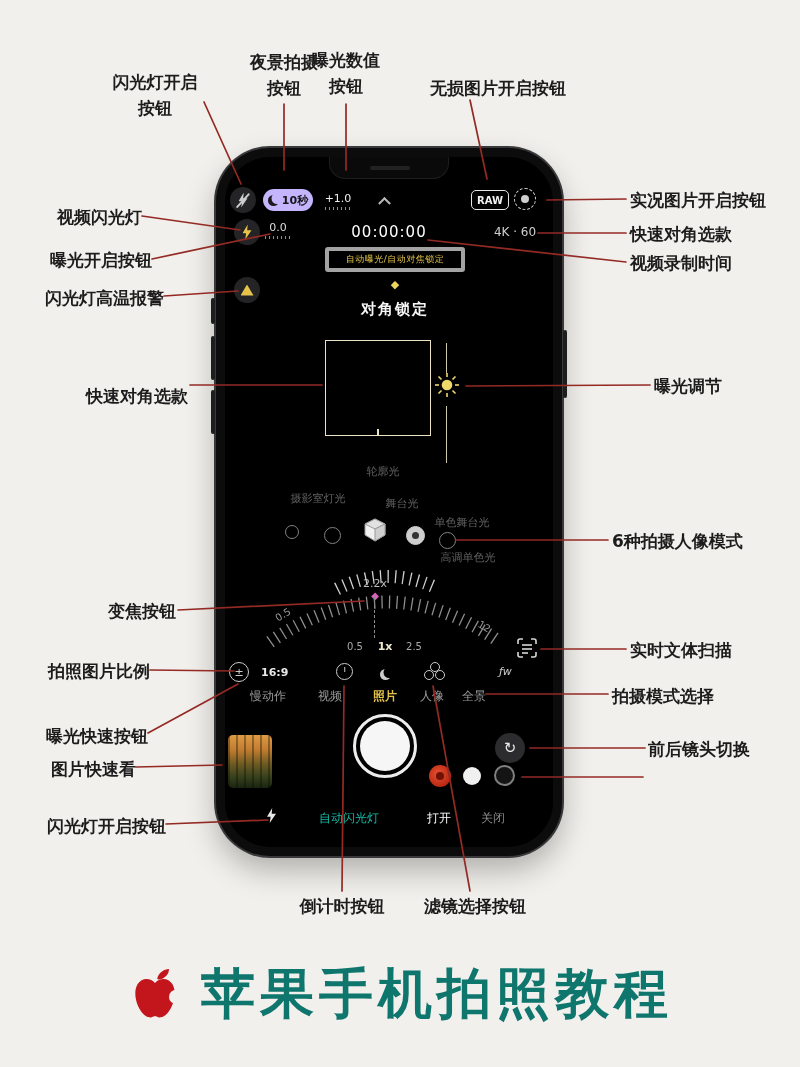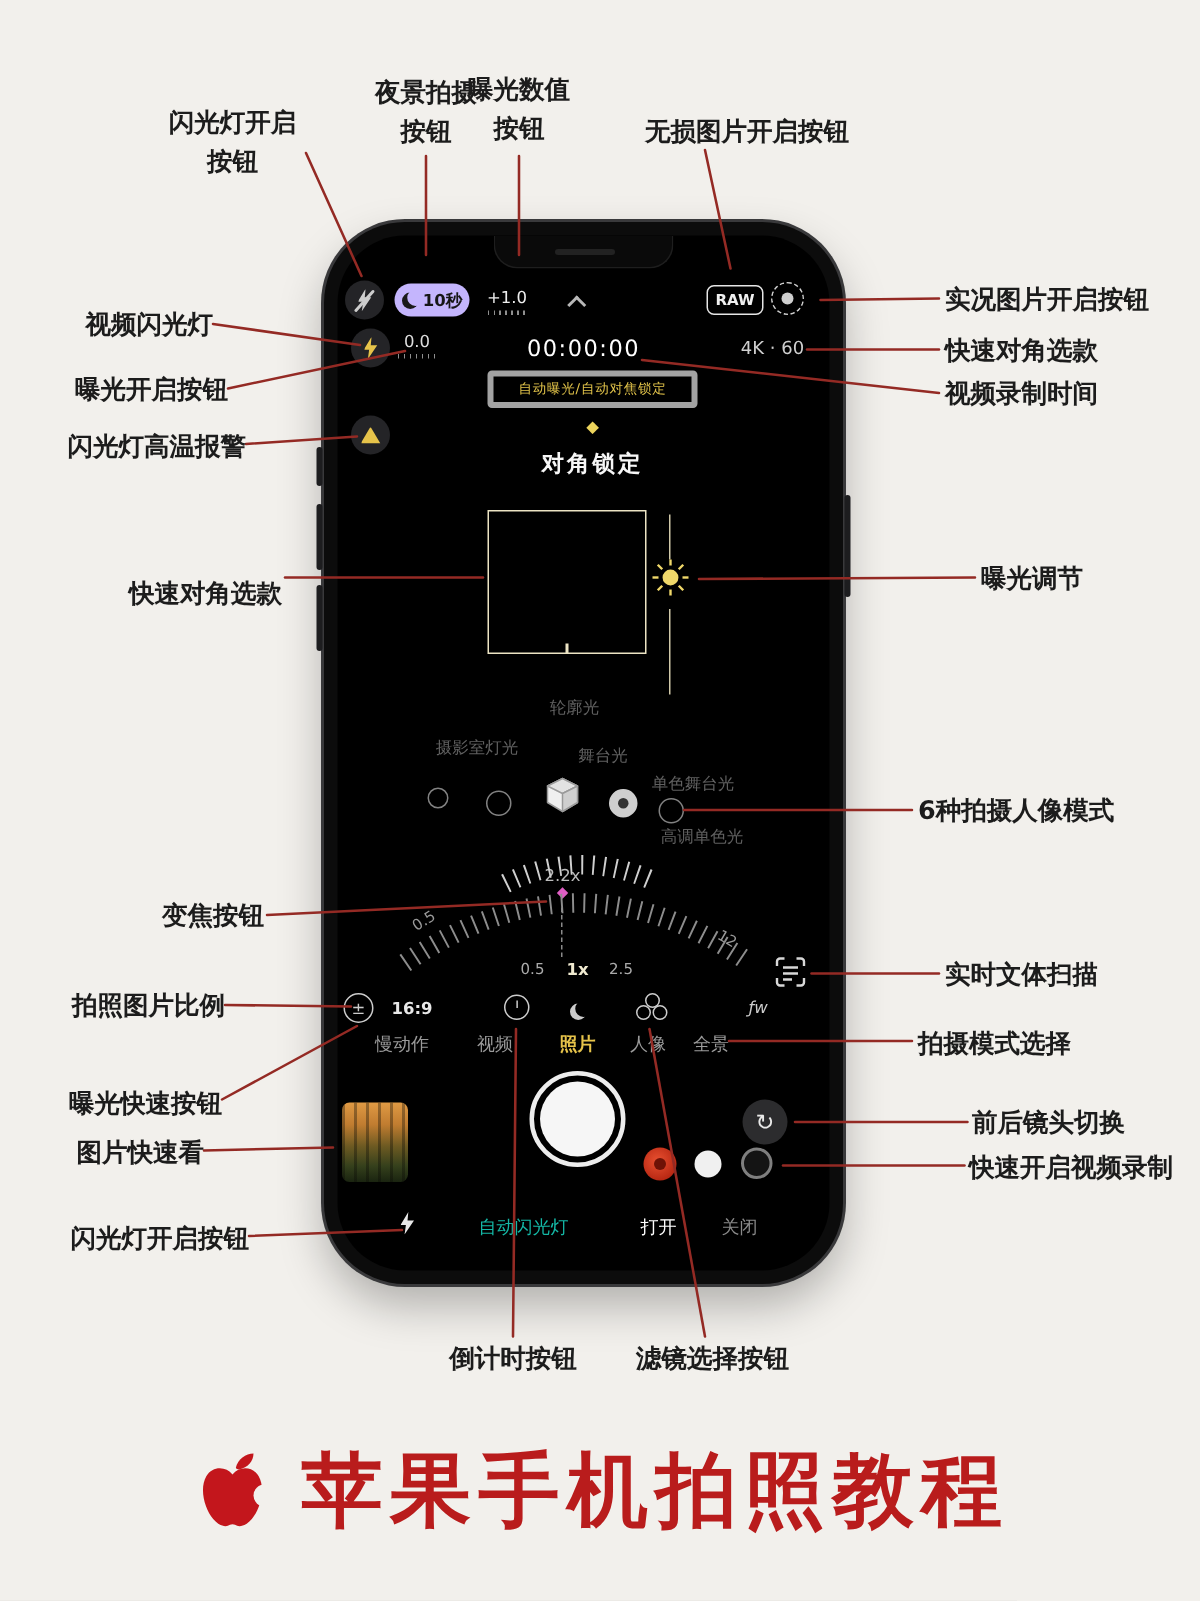--- a/index.html
+++ b/index.html
@@ -36,21 +36,21 @@
   .filters3{position:relative;width:22px;height:19px}
   .filters3>span{position:absolute;width:10px;height:10px;border:1.2px solid #ccc;border-radius:50%}
   .mode{position:absolute;width:60px;text-align:center;color:#9a9a9a;font-size:12px}
   .mode.active{color:#e6c34a;font-weight:600}
   .shutter{position:absolute;left:128px;top:557px;width:64px;height:64px;border:3px solid #ededed;border-radius:50%}
   .shutter>span{position:absolute;left:4px;top:4px;width:50px;height:50px;border-radius:50%;background:#f6f6f6}
   .thumb{position:absolute;left:3px;top:578px;width:44px;height:53px;border-radius:5px;overflow:hidden;
          background:linear-gradient(180deg,#e09a44 0%,#c07c30 28%,#6d5a22 55%,#35401c 80%,#1a2410 100%)}
   .thumb>span{position:absolute;inset:0;background:repeating-linear-gradient(90deg,rgba(10,10,5,.35) 0 2px,transparent 2px 8px)}
   .footer{position:absolute;left:0;top:958px;width:100%;display:flex;align-items:center;justify-content:center;gap:18px}
-  .title{font-family:"Liberation Serif","DejaVu Serif",serif;font-size:54px;font-weight:700;color:#b91c1c;letter-spacing:5px}
+  .title{font-family:"Liberation Serif","DejaVu Serif",serif;font-size:54px;font-weight:700;color:#0f766e;letter-spacing:5px}
 </style>
 </head>
 <body>
 
 <div class="stage">
 
   <div class="phone">
     <div class="sidebtn" style="left:-5px;top:150px;height:26px"></div>
     <div class="sidebtn" style="left:-5px;top:188px;height:44px"></div>
     <div class="sidebtn" style="left:-5px;top:242px;height:44px"></div>
@@ -248,21 +248,20 @@
   <div class="callout" style="left:60px;top:384px;width:128px;text-align:right">快速对角选款</div>
   <div class="callout" style="left:654px;top:374px;width:90px">曝光调节</div>
   <div class="callout" style="left:612px;top:529px;width:165px">6种拍摄人像模式</div>
   <div class="callout" style="left:92px;top:599px;width:84px;text-align:right">变焦按钮</div>
   <div class="callout" style="left:630px;top:638px;width:130px">实时文体扫描</div>
   <div class="callout" style="left:26px;top:659px;width:124px;text-align:right">拍照图片比例</div>
   <div class="callout" style="left:612px;top:684px;width:130px">拍摄模式选择</div>
   <div class="callout" style="left:22px;top:724px;width:126px;text-align:right">曝光快速按钮</div>
   <div class="callout" style="left:28px;top:757px;width:108px;text-align:right">图片快速看</div>
   <div class="callout" style="left:648px;top:737px;width:130px">前后镜头切换</div>
-  <div class="callout" style="left:646px;top:767px;width:154px">快速开启视频录制</div>
   <div class="callout" style="left:18px;top:814px;width:148px;text-align:right">闪光灯开启按钮</div>
   <div class="callout ctr" style="left:290px;top:894px;width:104px">倒计时按钮</div>
   <div class="callout ctr" style="left:412px;top:894px;width:126px">滤镜选择按钮</div>
 
   <div class="footer">
     <svg width="56" height="66" viewBox="0 0 100 115">
       <path fill="#c3161c" d="M54 28 C56 18 66 11 75 11 C75 20 68 28 58 30 C56 30 54 29 54 28 Z"></path>
       <path fill="#c3161c" d="M50 36 C58 26 74 26 81 38 C90 53 83 77 73 89 C67 96 59 100 53 96 C51 95 49 95 47 96 C41 100 33 96 27 89 C17 77 10 53 19 38 C26 26 42 26 50 36 Z"></path>
       <circle cx="88" cy="61" r="13" fill="#f2f0ec"></circle>
     </svg>

